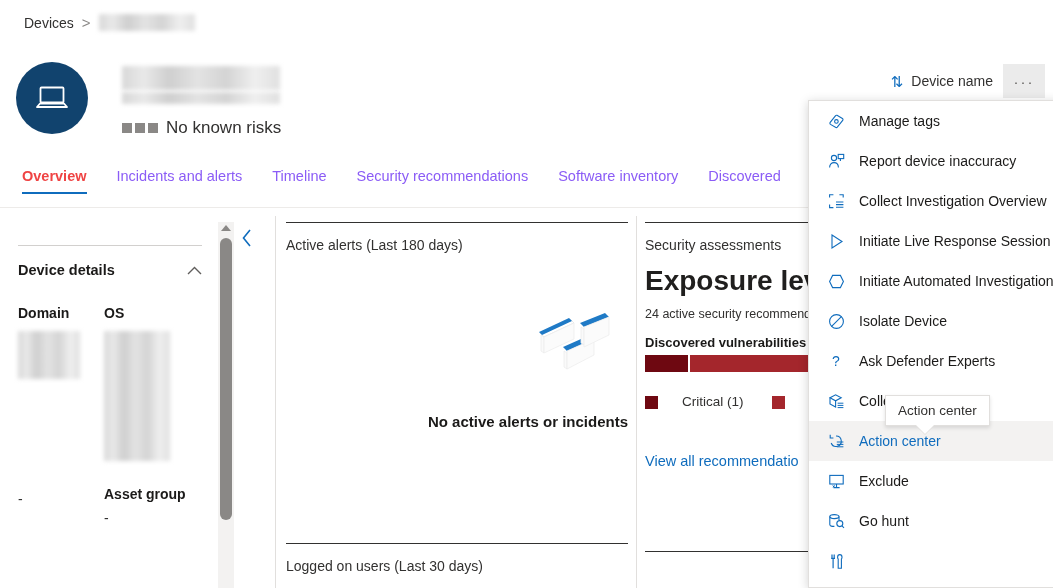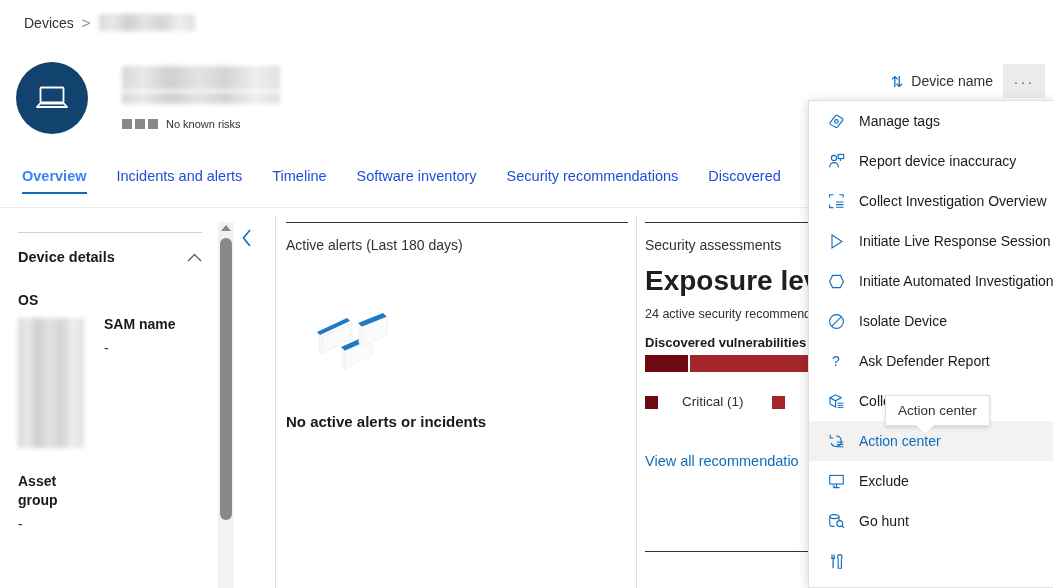--- a/index.html
+++ b/index.html
@@ -35,21 +35,21 @@
     background: #11436e;
     display: flex; align-items: center; justify-content: center;
     flex: 0 0 auto;
   }
   .dev-meta { margin-left: 34px; padding-top: 4px; }
   .redact.name1 { width: 158px; height: 24px; display:block; }
   .redact.name2 { width: 158px; height: 12px; display:block; margin-top:2px; }
   .risk-row { display: flex; align-items: center; gap: 8px; margin-top: 14px; }
   .risk-pips { display: flex; gap: 3px; }
   .risk-pips i { width: 10px; height: 10px; background: #8a8886; display: block; }
-  .risk-text { font-size: 11px; color: #323130; }
+  .risk-text { font-size: 17px; color: #323130; }
 
   
   .header-actions {
     position: absolute; right: 8px; top: 64px;
     display: flex; align-items: center;
   }
   .device-value {
     display: flex; align-items: center; gap: 8px;
     padding: 8px 10px; font-size: 14px; color: #323130; cursor: pointer;
   }
@@ -60,38 +60,38 @@
     cursor: pointer; letter-spacing: 2px; color: #605e5c; font-size: 15px;
   }
 
   
   .tabs {
     position: absolute; left: 22px; top: 168px;
     display: flex; align-items: flex-end; gap: 30px;
     white-space: nowrap;
   }
   .tab {
-    font-size: 14.5px; color: #1d4ed8; padding-bottom: 10px;
+    font-size: 14.5px; color: #8b5cf6; padding-bottom: 10px;
     cursor: pointer; position: relative;
   }
-  .tab.active { font-weight: bold; color: #3b82f6; }
+  .tab.active { font-weight: bold; color: #ef4444; }
   .tab.active::after {
     content: ""; position: absolute; left: 0; right: 0; bottom: 0;
     height: 2.5px; background: #0f6cbd;
   }
   .tabs-underline {
     position: absolute; left: 0; right: 0; top: 207px; height: 1px; background: #edebe9;
   }
 
   
   .content { position: absolute; left: 0; top: 208px; right: 0; bottom: 0; }
 
   
   .left-panel {
-    position: absolute; left: 0; top: 4px; width: 220px; bottom: 0;
+    position: absolute; left: 0; top: 17px; width: 220px; bottom: 0;
     padding: 0 18px; overflow: hidden;
   }
   .panel-rule { height: 1px; background: #d2d0ce; margin-top: 20px; }
   .panel-title {
     font-size: 14.5px; font-weight: bold; color: #1b1a19;
     margin-top: 16px; display: flex; align-items: center; justify-content: space-between;
   }
   .chev { color: #605e5c; font-size: 13px; }
   .details-grid {
     display: grid; grid-template-columns: 70px 1fr; column-gap: 16px; margin-top: 26px;
@@ -122,21 +122,21 @@
     color: #0f6cbd; font-size: 17px; cursor: pointer; line-height: 1;
   }
 
   .vdiv { position: absolute; top: 8px; bottom: 0; width: 1px; background: #e1dfdd; }
 
   
   .center-panel { position: absolute; left: 286px; top: 0; width: 342px; bottom: 0; }
   .sec-rule { height: 1px; background: #323130; }
   .sec-head { font-size: 14px; color: #323130; margin-top: 14px; }
   .empty-wrap {
-    display: flex; flex-direction: column; align-items: flex-start;
+    display: flex; flex-direction: column; align-items: flex-end;
     margin-top: 38px;
   }
   .empty-text { font-size: 15px; font-weight: bold; color: #1b1a19; margin-top: 22px; }
 
   
   .right-panel { position: absolute; left: 645px; top: 0; right: 0; bottom: 0; }
   .expo-title {
     font-size: 28px; font-weight: bold; color: #201f1e; margin-top: 12px; white-space: nowrap;
   }
   .expo-sub { font-size: 12.5px; color: #323130; margin-top: 10px; white-space: nowrap; }
@@ -229,48 +229,53 @@
       <span class="sort-icon">⇅</span>
       <span>Device name</span>
     </div>
     <div class="ellipsis-btn">···</div>
   </div>
 
   <div class="tabs">
     <div class="tab active">Overview</div>
     <div class="tab">Incidents and alerts</div>
     <div class="tab">Timeline</div>
+    <div class="tab">Security recommendations</div>
     <div class="tab">Software inventory</div>
-    <div class="tab">Security recommendations</div>
     <div class="tab">Discovered</div>
   </div>
   <div class="tabs-underline"></div>
 
   <div class="content">
 
     <div class="left-panel">
       <div class="panel-rule"></div>
       <div class="panel-title">
         <span>Device details</span>
         <span class="chev">
           <svg width="15" height="9" viewBox="0 0 15 9">
               <path d="M1 8 L7.5 1.6 L14 8" stroke="#605e5c" stroke-width="1.4" fill="none"></path>
             </svg>
         </span>
       </div>
 
       <div class="details-grid">
         <div>
+          <div class="det-label">Domain</div>
+          <div class="det-val">
+              <span class="redact dom"></span>
+            </div>
+        </div>
+        <div>
           <div class="det-label">OS</div>
           <div class="det-val">
               <span class="redact os"></span>
             </div>
         </div>
         <div class="row2">
-          <div class="det-label">SAM name</div>
           <div class="det-dash">-</div>
         </div>
         <div class="row2">
           <div class="det-label">Asset group</div>
           <div class="det-dash">-</div>
         </div>
       </div>
     </div>
 
     <div class="sb-track"></div>
@@ -308,20 +313,24 @@
             <g>
               <path d="M72 32 L97 22 L101 26 L76 36 Z" fill="#1f7ac6"></path>
               <path d="M73 36 L76 38 L76 54 L73 52 Z" fill="#fafafa" stroke="#ececec" stroke-width="0.8"></path>
               <path d="M76 36 L101 26 L101 44 L76 56 Z" fill="#fbfbfb" stroke="#ededed" stroke-width="0.8"></path>
             </g>
           </svg>
         </span>
         <div class="empty-text">No active alerts or incidents</div>
       </div>
 
+      <div class="bottom-sec" style="left:0; right:0; bottom:0;">
+        <div class="bot-rule"></div>
+        <div class="bot-head" style="padding-bottom:14px;">Logged on users (Last 30 days)</div>
+      </div>
     </div>
 
     <div class="vdiv" style="left:636px;"></div>
 
     <div class="right-panel">
       <div style="padding-top:14px; padding-right:0;">
         <div class="sec-rule" style="width:360px;"></div>
         <div class="sec-head">Security assessments</div>
       </div>
 
@@ -412,21 +421,21 @@
         <svg width="17" height="17" viewBox="0 0 17 17">
             <circle cx="8.5" cy="8.5" r="6.9" stroke="#0f6cbd" stroke-width="1.1" fill="none"></circle>
             <path d="M3.6 13.4 L13.4 3.6" stroke="#0f6cbd" stroke-width="1.1"></path>
           </svg>
       </span>
       <span class="mi-label">Isolate Device</span>
     </div>
 
     <div class="menu-item">
       <span class="mi-icon" style="font-size:14px;color:#0f6cbd;">?</span>
-      <span class="mi-label">Ask Defender Report</span>
+      <span class="mi-label">Ask Defender Experts</span>
     </div>
 
     <div class="menu-item">
       <span class="mi-icon">
         <svg width="17" height="17" viewBox="0 0 17 17">
             <path d="M2 4.8 L7.6 1.8 L13.2 4.8 L7.6 7.8 Z" stroke="#0f6cbd" stroke-width="1.1" fill="none"></path>
             <path d="M2 4.8 L2 11 L7.6 14 L7.6 7.8" stroke="#0f6cbd" stroke-width="1.1" fill="none"></path>
             <path d="M9.6 10.2 L15.4 10.2 M9.6 12.4 L15.4 12.4 M9.6 14.6 L15.4 14.6" stroke="#0f6cbd" stroke-width="1"></path>
           </svg>
       </span>

